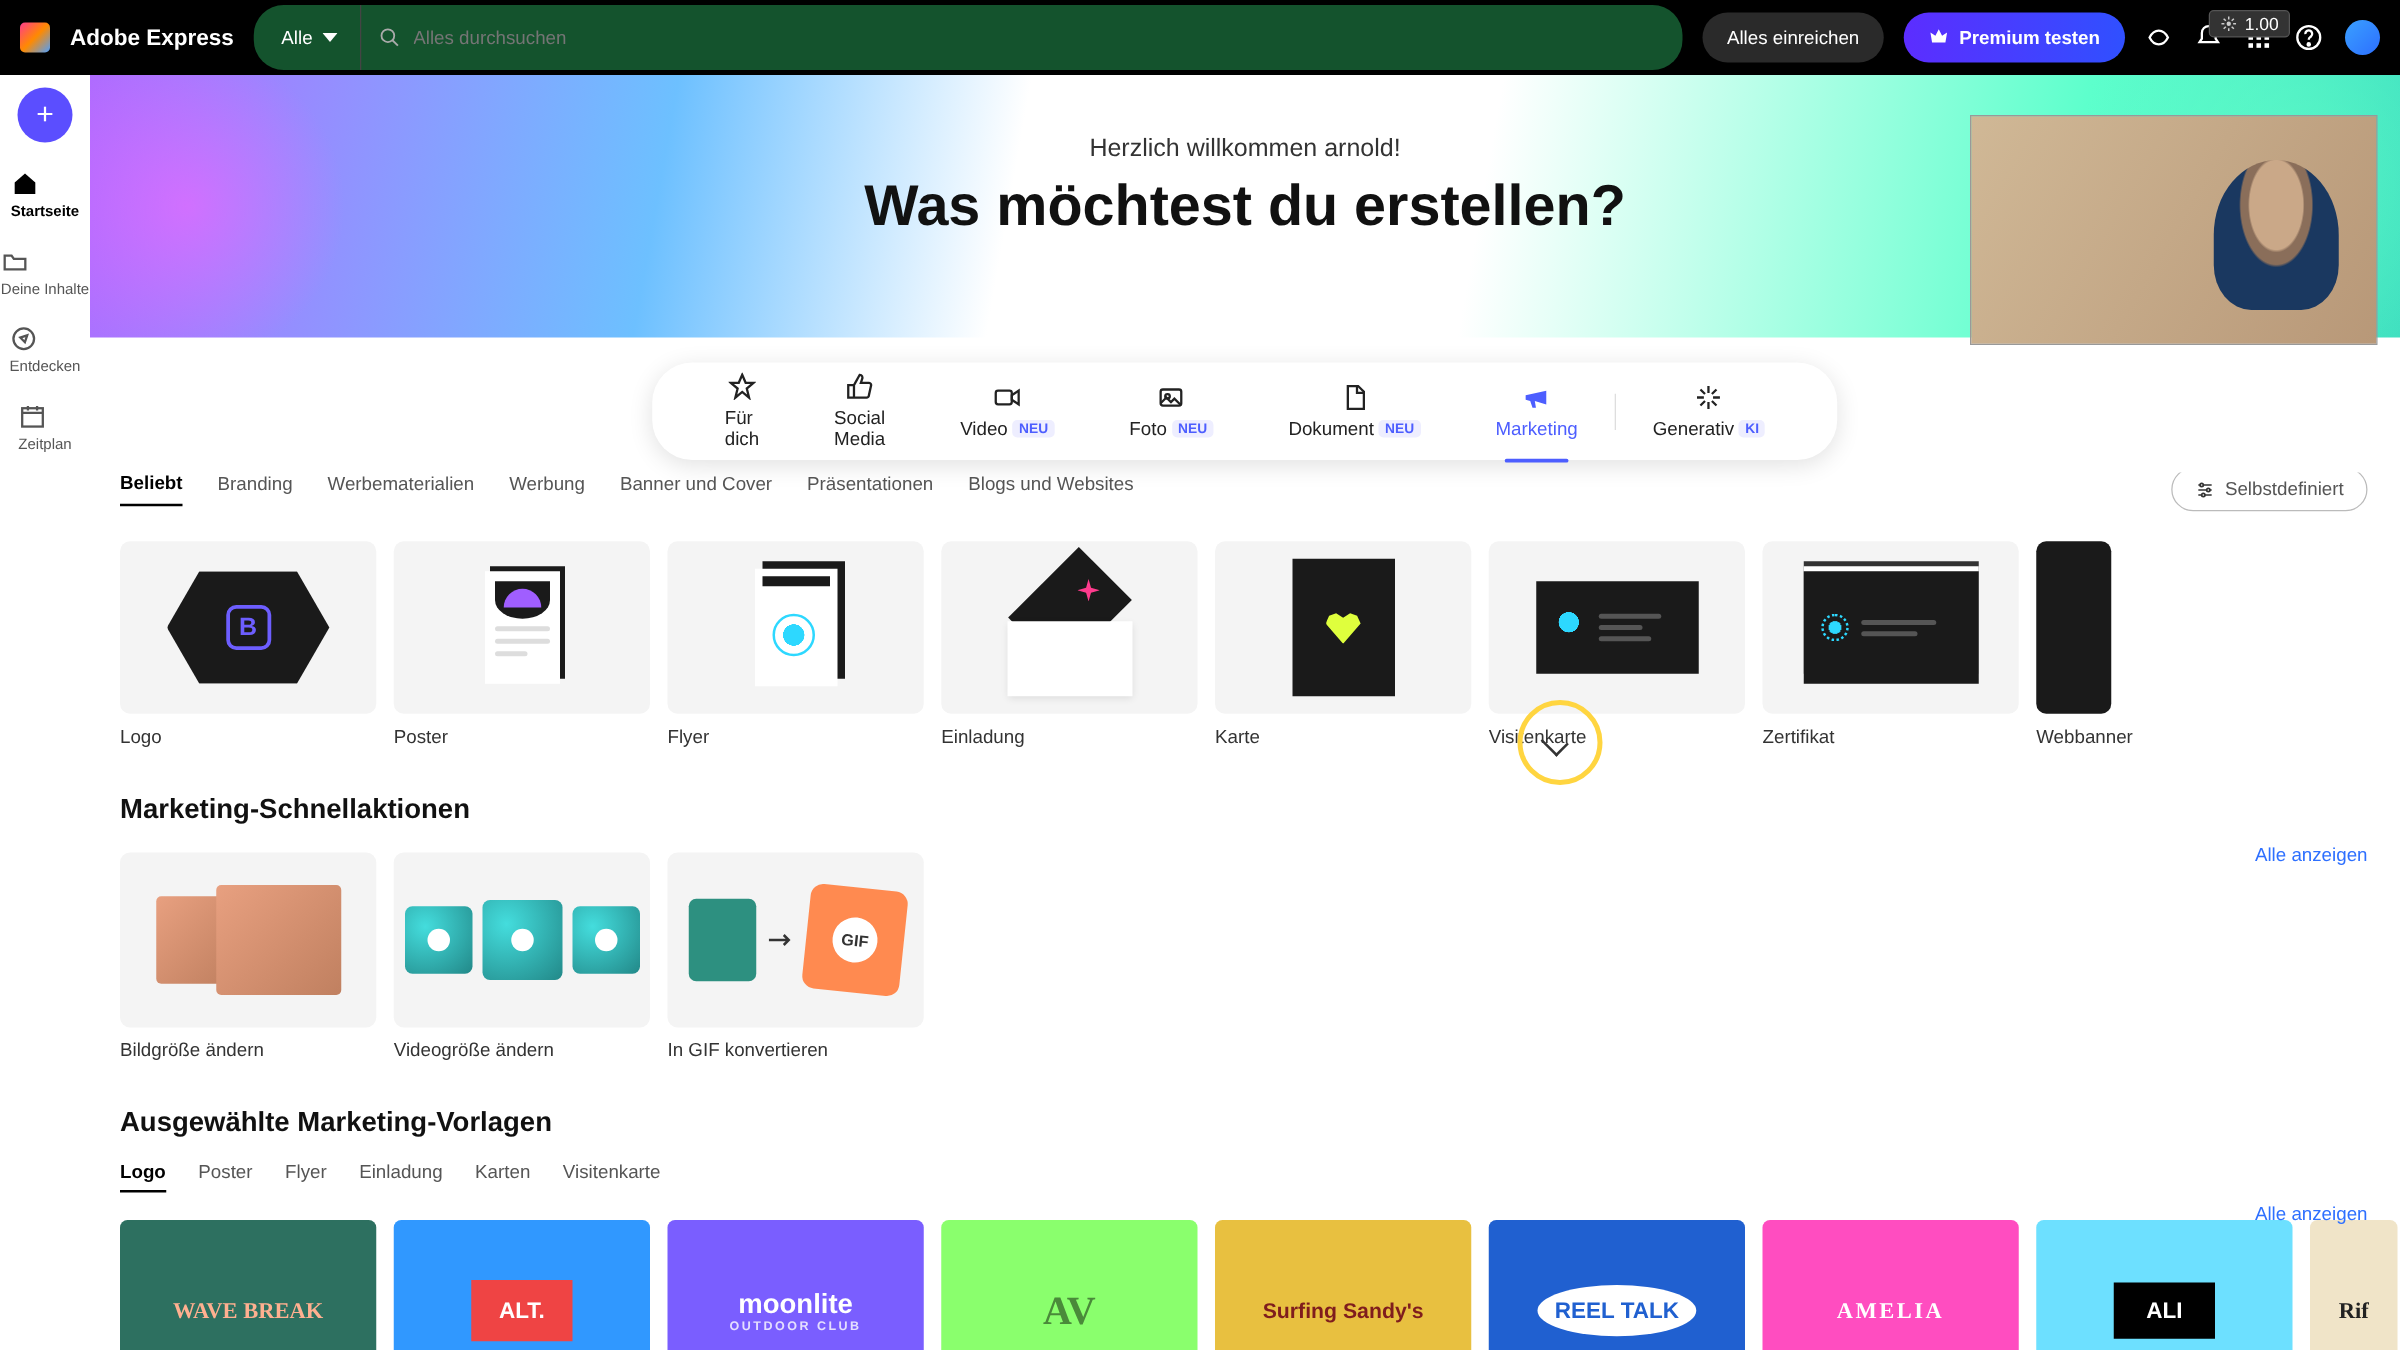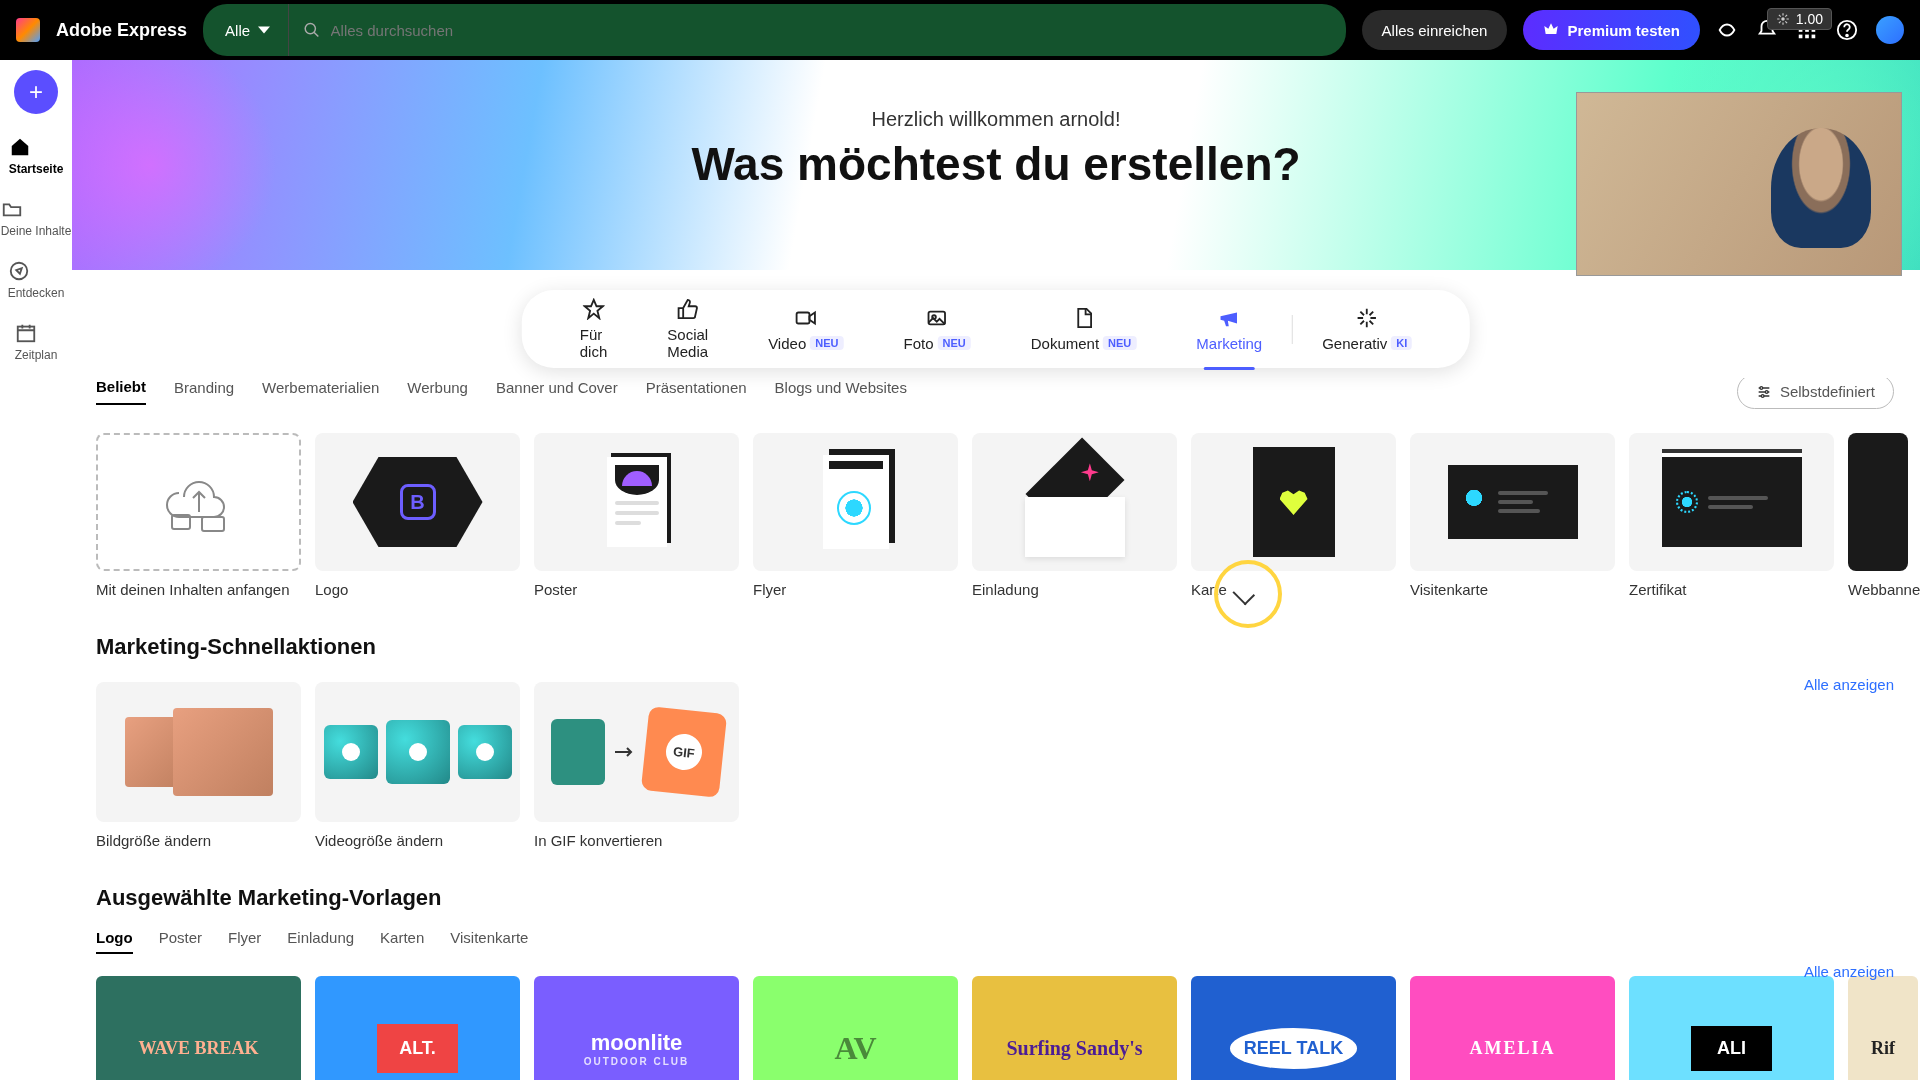--- a/index.html
+++ b/index.html
@@ -304,31 +304,20 @@
             <circle cx="8" cy="6" r="2" fill="#fff"></circle>
             <circle cx="16" cy="12" r="2" fill="#fff"></circle>
             <circle cx="10" cy="18" r="2" fill="#fff"></circle>
           </svg>
         <span>Selbstdefiniert</span>
       </div>
     </div>
 
     <div class="cards-row">
       <div class="card">
-        <div class="card-art dashed">
-          <svg width="90" height="70" viewBox="0 0 90 70" fill="none" stroke="#888" stroke-width="2">
-              <path d="M30 30a15 15 0 1130 0 10 10 0 010 20H25a12 12 0 010-24"></path>
-              <path d="M45 45V25m-6 6l6-6 6 6"></path>
-              <rect x="18" y="48" width="18" height="14" rx="2"></rect>
-              <rect x="48" y="50" width="22" height="14" rx="2"></rect>
-            </svg>
-        </div>
-        <div class="card-label">Mit deinen Inhalten anfangen</div>
-      </div>
-      <div class="card">
         <div class="card-art">
             <div class="art-logo">
               <div class="art-logo-b">B</div>
             </div>
           </div>
         <div class="card-label">Logo</div>
       </div>
       <div class="card">
         <div class="card-art">
             <div class="art-poster">
@@ -459,21 +448,21 @@
           <div style="background:#ef4444;padding:14px 22px"><span>ALT.</span></div>
         </div>
       <div class="tpl tpl3">
           <span style="font-size:22px">moonlite</span>
           <span style="font-size:10px;letter-spacing:2px;opacity:.8">OUTDOOR CLUB</span>
         </div>
       <div class="tpl tpl4">
           <span style="color:#4a8a3a;font-size:32px;font-family:serif">AV</span>
         </div>
       <div class="tpl tpl5">
-          <span style="color:#4c1d95;font-family:Liberation Serif, serif;font-size:20px">Surfing Sandy's</span>
+          <span style="color:#7f1d1d;font-family:Liberation Sans, sans-serif;font-size:17px">Surfing Sandy's</span>
         </div>
       <div class="tpl tpl6">
           <div style="background:#fff;color:#2060d0;padding:10px 14px;border-radius:50%"><span>REEL TALK</span></div>
         </div>
       <div class="tpl tpl7">
           <span style="font-family:serif;letter-spacing:2px">AMELIA</span>
         </div>
       <div class="tpl tpl8">
           <div style="background:#000;padding:12px 26px"><span>ALI</span></div>
         </div>

